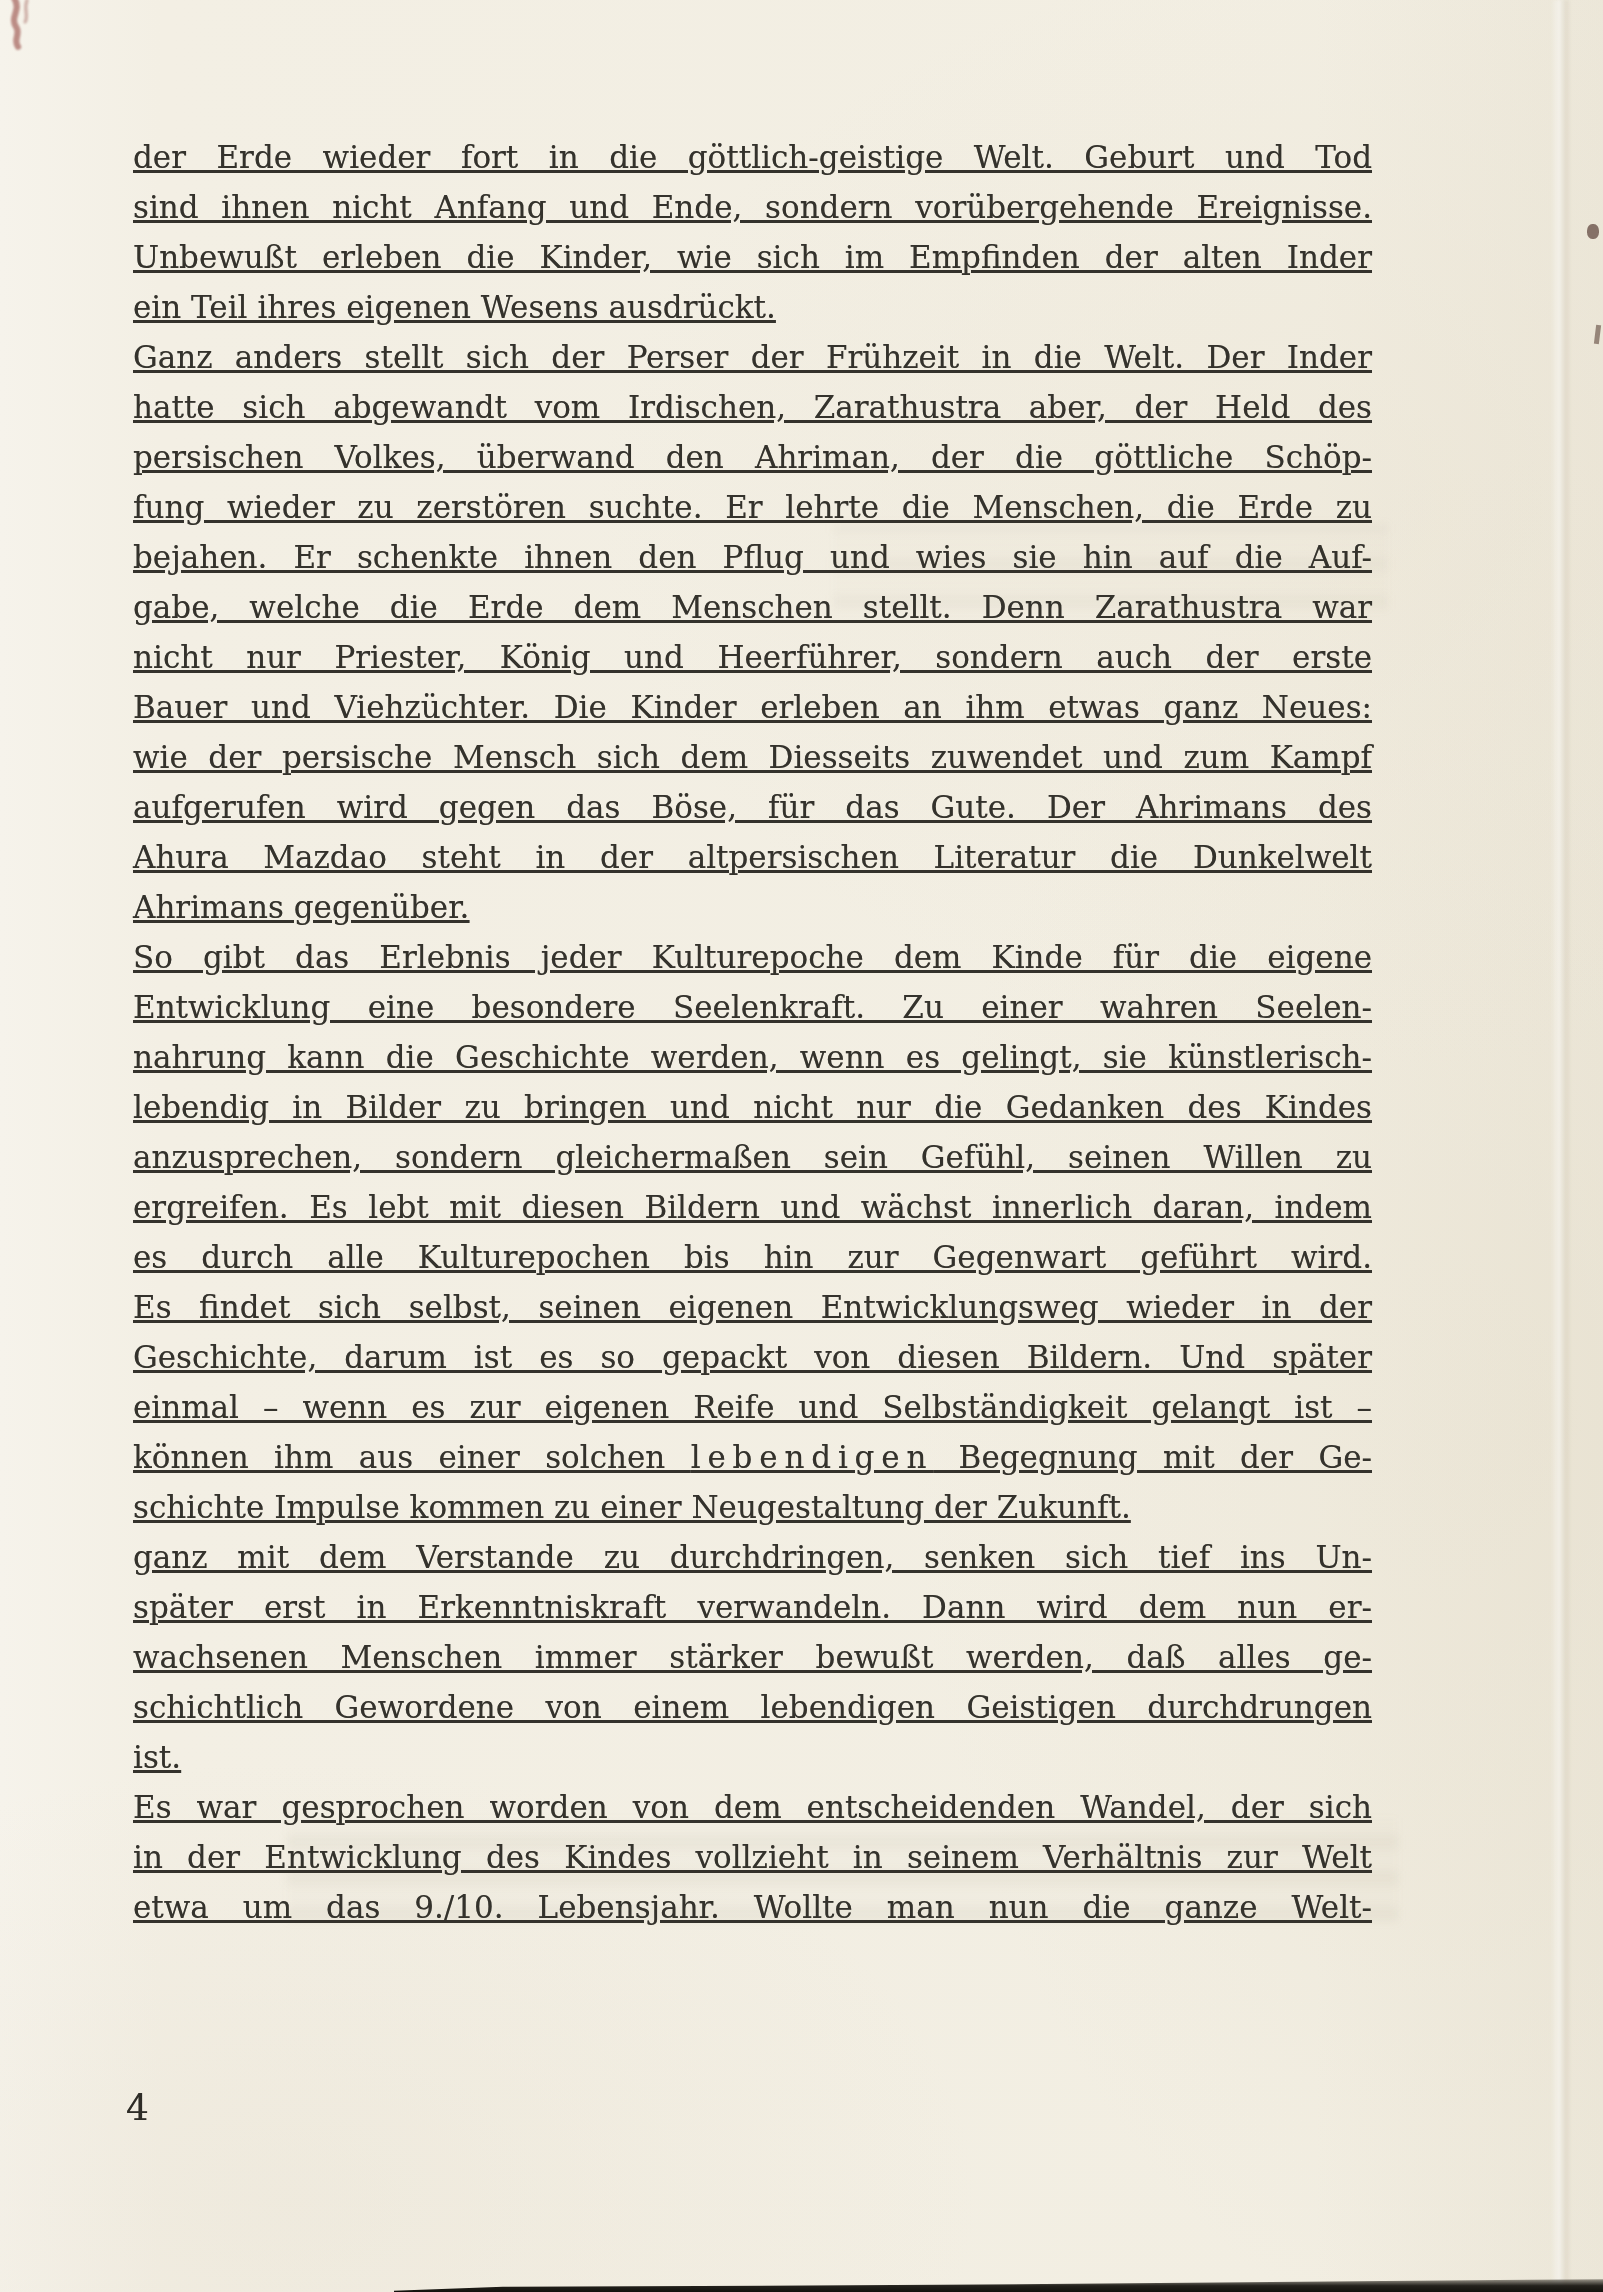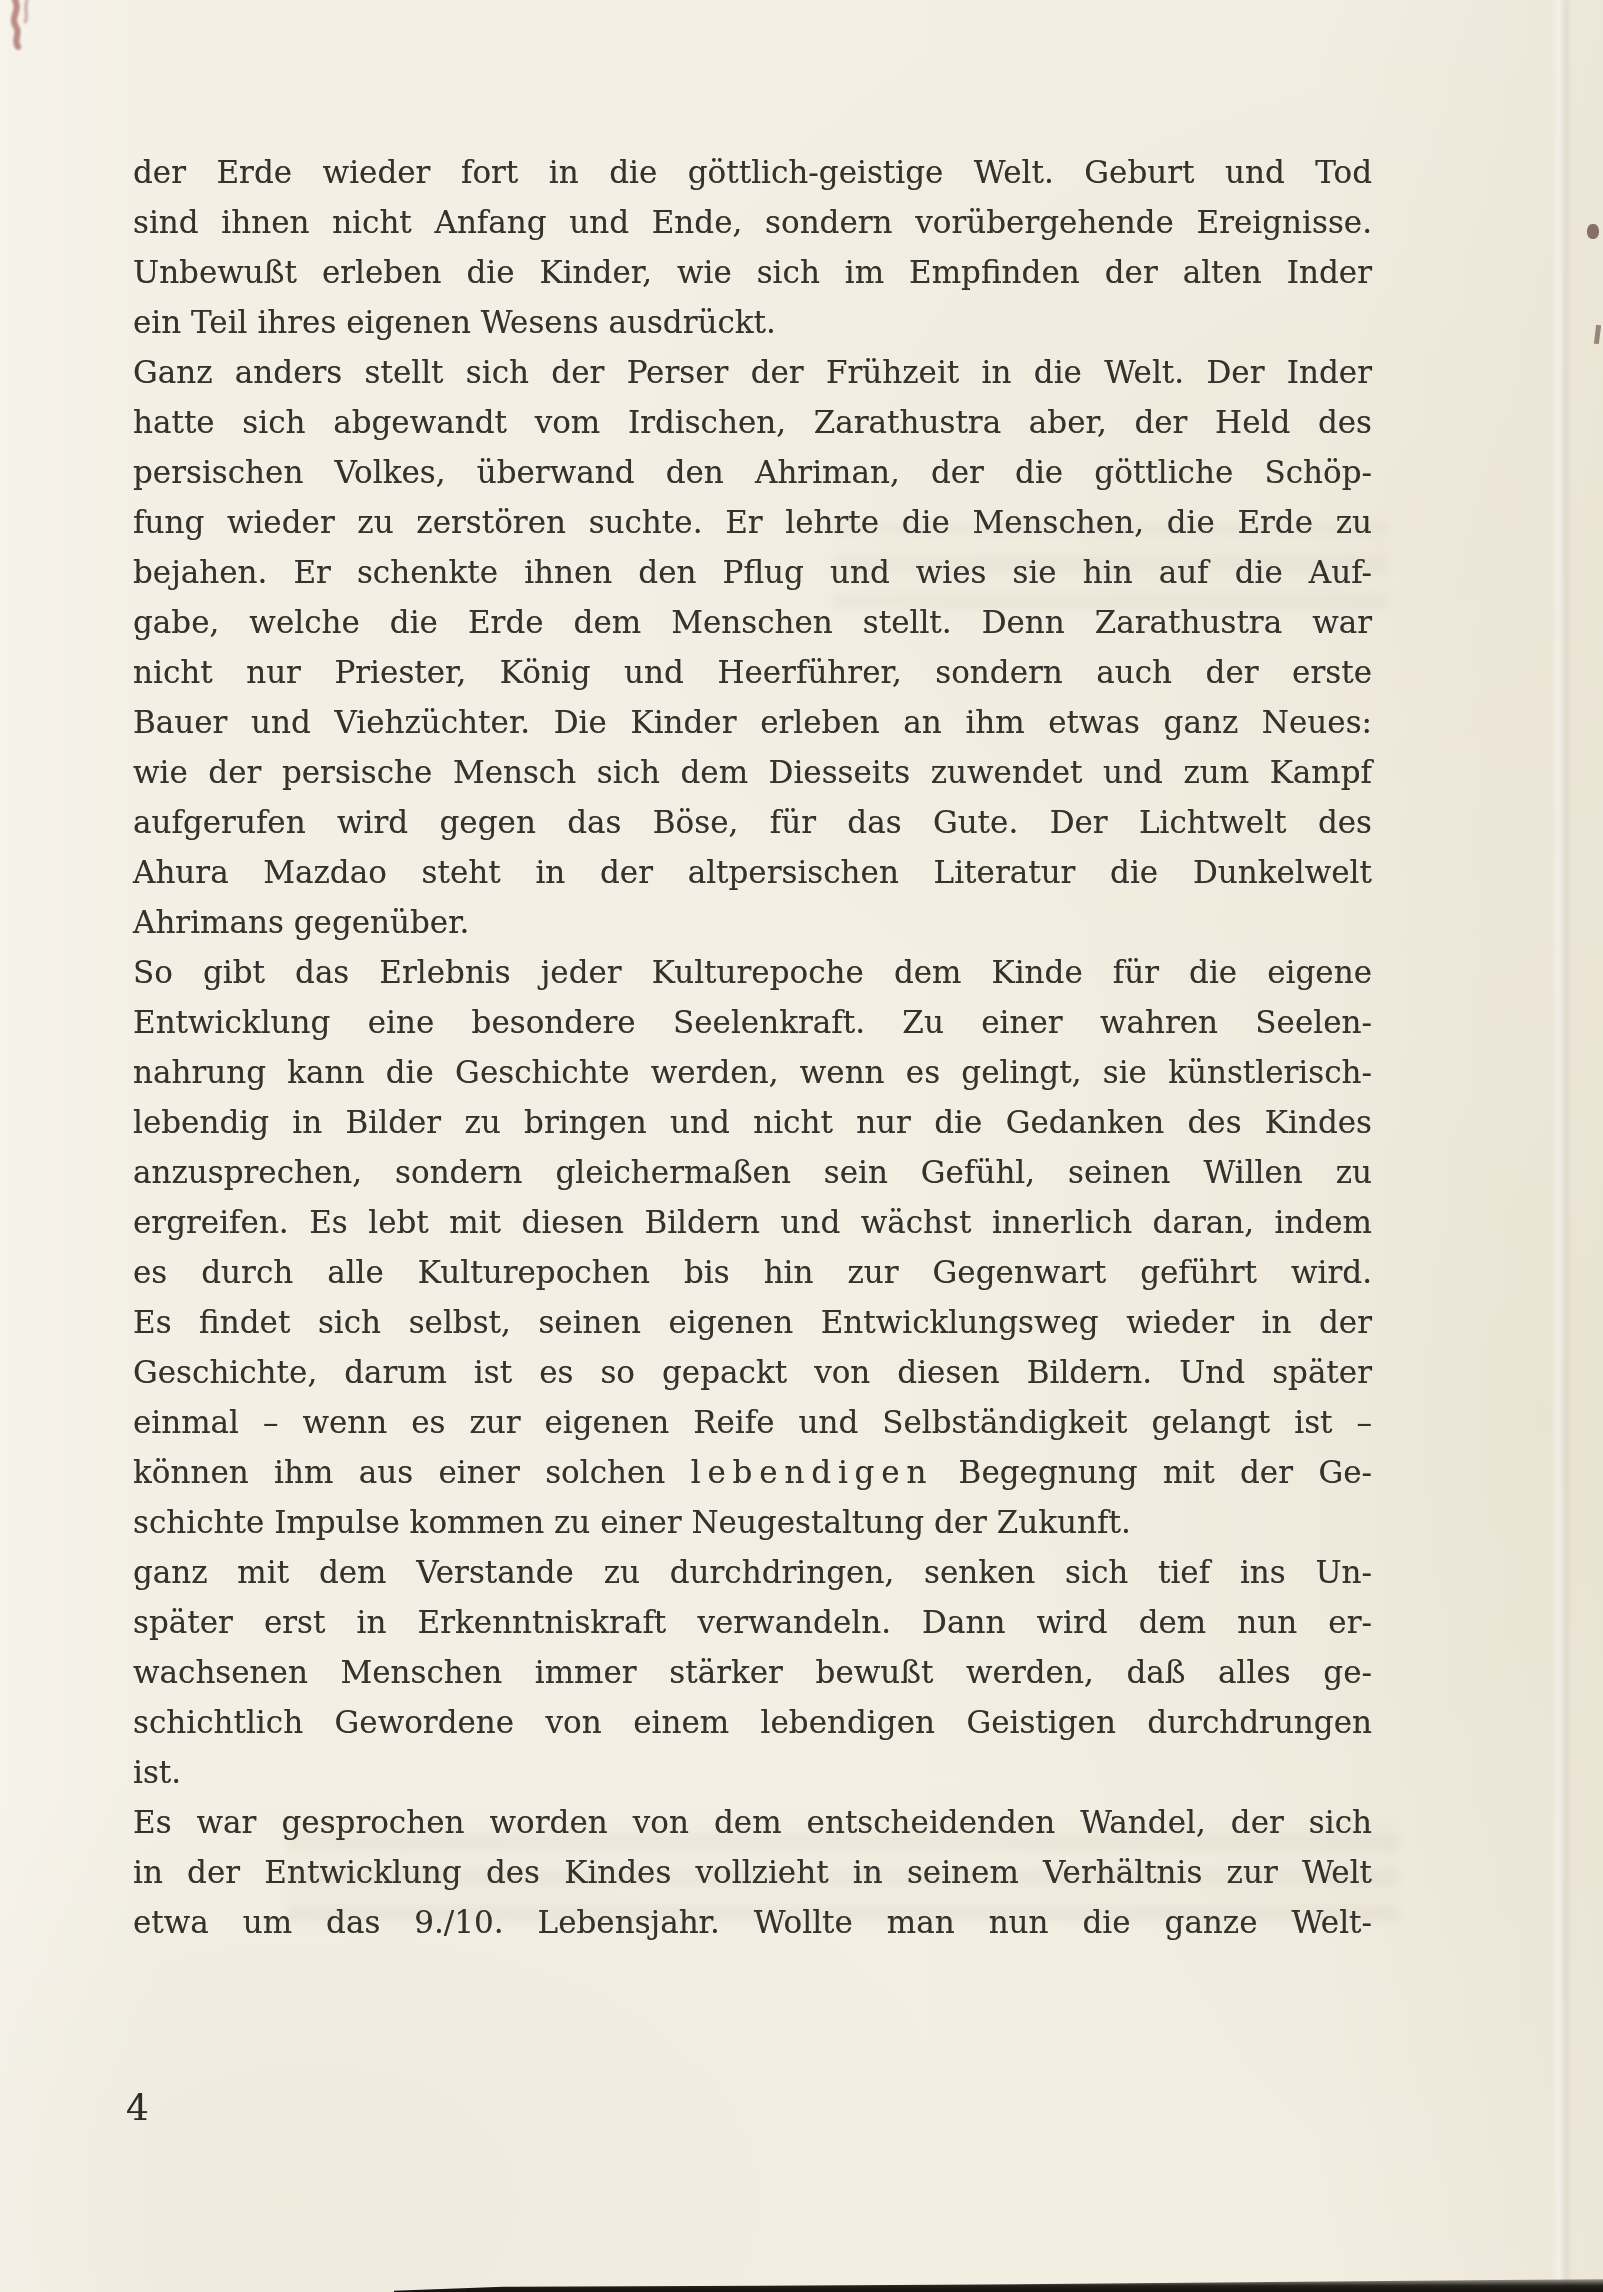--- a/index.html
+++ b/index.html
@@ -16,24 +16,25 @@
       radial-gradient(985px 627px at 18% 96%, rgba(229,222,206,0.30), transparent 70%),
       linear-gradient(90deg, #f6f3eb 0%, #f3efe4 10%, #f2eee2 82%, #ece7d9 100%);
   }
   
   .fold-line {
     position: absolute; left: 1551px; top: 0; width: 19.7px; height: 2293px;
     background: linear-gradient(90deg, transparent, rgba(255,255,255,0.45) 40%, rgba(185,175,152,0.22) 75%, transparent);
     filter: blur(1.8px);
   }
   .text-block {
-    position: absolute; left: 133px; top: 147px; width: 1239px;
+    position: absolute; left: 133px; top: 132px; width: 1239px;
     font-size: 31px; line-height: 50px;
     color: #34322c;
     text-shadow: 0 0 0.6px rgba(52,50,44,0.45);
+    text-decoration: underline;
   }
   .line { text-align: left; white-space: normal; }
   .line.just { text-align: justify; text-align-last: justify; }
   .sperr { letter-spacing: 0.22em; margin-top: 44px; }
   .page-number {
     position: absolute; left: 126px; top: 2087px;
     font-size: 36px; color: #2e2c27;
     text-shadow: 0 0 0.6px rgba(46,44,39,0.45);
   }
   
@@ -82,21 +83,21 @@
       <div class="line"><span>ein Teil ihres eigenen Wesens ausdrückt.</span></div>
       <div class="line just"><span>Ganz anders stellt sich der Perser der Frühzeit in die Welt. Der Inder</span></div>
       <div class="line just"><span>hatte sich abgewandt vom Irdischen, Zarathustra aber, der Held des</span></div>
       <div class="line just"><span>persischen Volkes, überwand den Ahriman, der die göttliche Schöp-</span></div>
       <div class="line just"><span>fung wieder zu zerstören suchte. Er lehrte die Menschen, die Erde zu</span></div>
       <div class="line just"><span>bejahen. Er schenkte ihnen den Pflug und wies sie hin auf die Auf-</span></div>
       <div class="line just"><span>gabe, welche die Erde dem Menschen stellt. Denn Zarathustra war</span></div>
       <div class="line just"><span>nicht nur Priester, König und Heerführer, sondern auch der erste</span></div>
       <div class="line just"><span>Bauer und Viehzüchter. Die Kinder erleben an ihm etwas ganz Neues:</span></div>
       <div class="line just"><span>wie der persische Mensch sich dem Diesseits zuwendet und zum Kampf</span></div>
-      <div class="line just"><span>aufgerufen wird gegen das Böse, für das Gute. Der Lichtwelt des</span></div>
+      <div class="line just"><span>aufgerufen wird gegen das Böse, für das Gute. Der Ahrimans des</span></div>
       <div class="line just"><span>Ahura Mazdao steht in der altpersischen Literatur die Dunkelwelt</span></div>
       <div class="line"><span>Ahrimans gegenüber.</span></div>
       <div class="line just"><span>So gibt das Erlebnis jeder Kulturepoche dem Kinde für die eigene</span></div>
       <div class="line just"><span>Entwicklung eine besondere Seelenkraft. Zu einer wahren Seelen-</span></div>
       <div class="line just"><span>nahrung kann die Geschichte werden, wenn es gelingt, sie künstlerisch-</span></div>
       <div class="line just"><span>lebendig in Bilder zu bringen und nicht nur die Gedanken des Kindes</span></div>
       <div class="line just"><span>anzusprechen, sondern gleichermaßen sein Gefühl, seinen Willen zu</span></div>
       <div class="line just"><span>ergreifen. Es lebt mit diesen Bildern und wächst innerlich daran, indem</span></div>
       <div class="line just"><span>es durch alle Kulturepochen bis hin zur Gegenwart geführt wird.</span></div>
       <div class="line just"><span>Es findet sich selbst, seinen eigenen Entwicklungsweg wieder in der</span></div>

